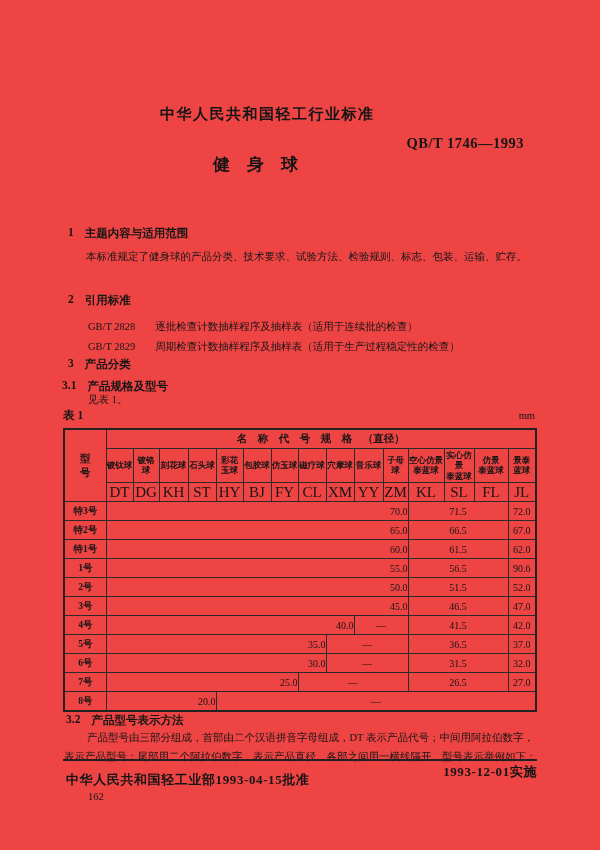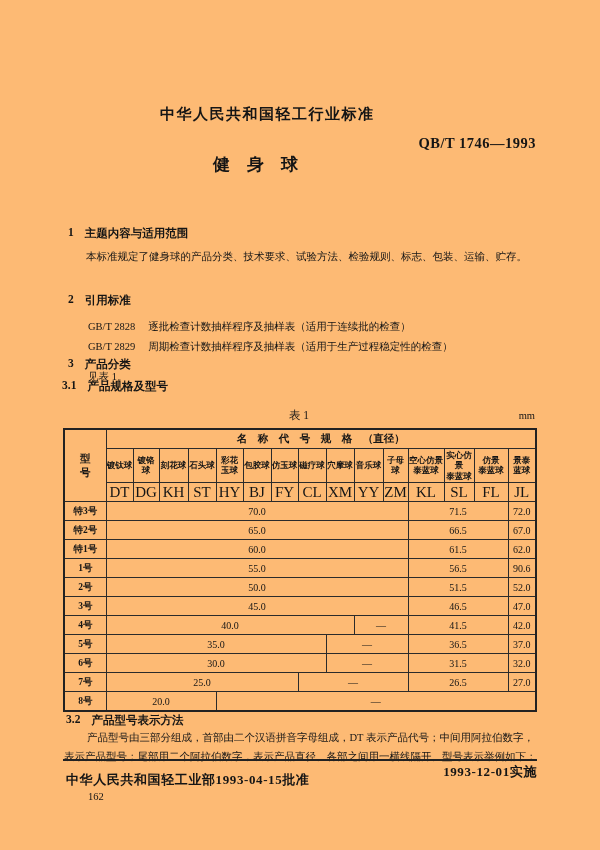--- a/index.html
+++ b/index.html
@@ -1,55 +1,55 @@
 <!DOCTYPE html>
 <html><head>
 <meta charset="utf-8">
 <style>
   * { margin:0; padding:0; box-sizing:border-box; }
   html,body { width:600px; background:#fff; }
   .page {
     position:relative; width:600px; height:850px;
-    background:#fdba74; color:#151515; overflow:hidden;
+    background:#ef4444; color:#151515; overflow:hidden;
     font-family:"Liberation Serif","DejaVu Serif",serif;
   }
   .std-name { position:absolute; top:105px; left:160px; font-size:15px; font-weight:700; letter-spacing:1.5px; }
-  .std-no   { position:absolute; top:135px; right:64px; font-size:14.5px; font-weight:700; letter-spacing:.5px; }
+  .std-no   { position:absolute; top:135px; right:76px; font-size:14.5px; font-weight:700; letter-spacing:.5px; }
   .doc-title{ position:absolute; top:153px; left:213px; font-size:17px; font-weight:700;text-align:center; }
 
   .sec { position:absolute; left:68px; display:flex; gap:11px; font-size:11.5px; font-weight:700; }
   .h-s1 { top:226px; } .h-s2 { top:293px; } .h-s3 { top:357px; }
   .h-s31{ top:379px; left:62px; } .h-s32 { top:713px; left:66px; }
 
   .body-block { position:absolute; left:64px; width:476px; font-size:10.5px; line-height:20px; }
   .p-s1 { top:247px; } .p-s1 p { text-indent:22px; }
   .refs { top:317px; left:88px; width:452px; }
-  .ref-line { display:flex; gap:13px; }
-  .see-note { position:absolute; top:370px; left:88px; font-size:10.5px; }
+  .ref-line { display:flex; gap:20px; }
+  .see-note { position:absolute; top:393px; left:88px; font-size:10.5px; }
   .p-s32 { top:728px; line-height:19px; text-indent:23px; }
 
-  .tbl-caption { position:absolute; top:408px; left:63px; width:472px; text-align:center; font-size:11.5px; font-weight:400; }
+  .tbl-caption { position:absolute; top:408px; left:63px; width:472px; text-align:left; font-size:11.5px; font-weight:700; }
   .tbl-unit    { position:absolute; top:410px; right:65px; font-size:10.5px; }
 
   table.spec {
     position:absolute; top:428px; left:63px; width:472px;
     border-collapse:collapse; table-layout:fixed;
     border:2px solid #222;
   }
   .spec th, .spec td {
     border:1px solid #2b2b2b; text-align:center; vertical-align:middle;
     overflow:hidden; color:#151515;
   }
   .spec .group-cell { height:19px; font-size:10.5px; font-weight:700; }
   .spec .model-h    { font-size:10.5px; font-weight:700; }
   .spec .name-cell  { height:34px; font-size:8.5px; line-height:1.25; font-weight:700; white-space:pre-line; padding:1px 0; }
   .spec .code-cell  { height:19px; font-size:15px; font-weight:400; }
   .spec tbody td    { height:19px; font-size:10px; }
   .spec .model-cell { font-weight:700; font-size:9.5px; }
-  .spec .main-cell  { text-align:center; }
+  .spec .main-cell  { text-align:right; }
 
   .footer-rule { position:absolute; top:759px; left:63px; width:474px; height:2px; background:#222; }
   .footer-left { position:absolute; top:763px; left:66px;  font-size:13px; font-weight:700; letter-spacing:.6px;margin-top:8px; }
   .footer-right{ position:absolute; top:763px; right:63px; font-size:13px; font-weight:700; letter-spacing:.6px; }
   .page-num    { position:absolute; top:791px; left:88px; font-size:10.5px; }
 </style>
 </head>
 <body>
 
 <div class="page">

